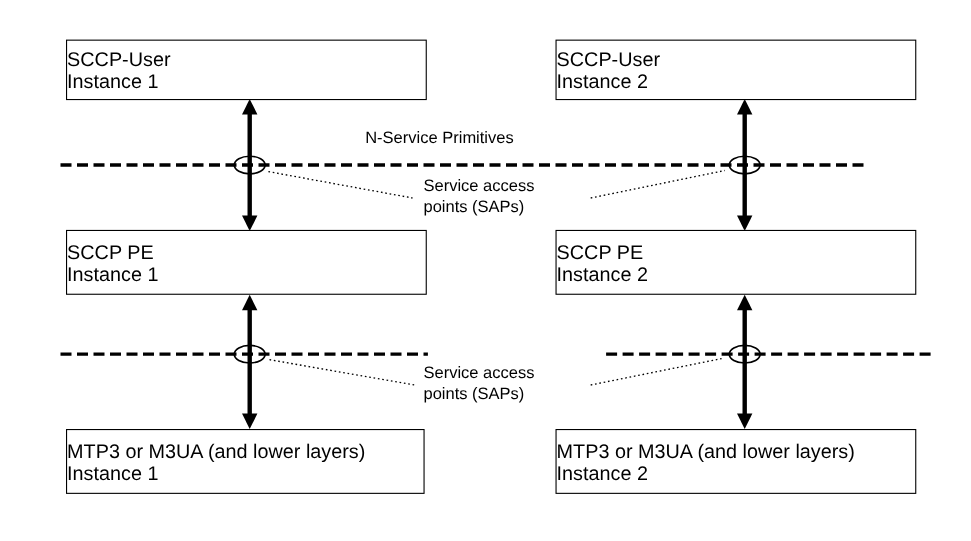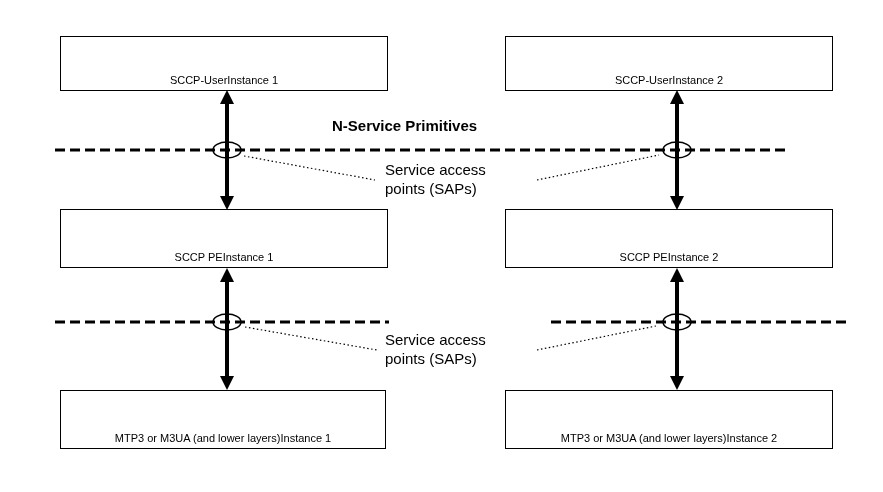--- a/index.html
+++ b/index.html
@@ -19,25 +19,25 @@
   .layer {
     position: absolute;
     left: 0;
     top: 0;
   }
   .box {
     position: absolute;
     border: 1px solid #000000;
     background: #ffffff;
     display: flex;
-    flex-direction: row;
-    align-items: flex-end;
+    flex-direction: column;
+    align-items: flex-start;
     justify-content: center;
     text-align: center;
-    font-size: 11px;
+    font-size: 18px;
     line-height: 20px;
     box-sizing: border-box;
   }
   .ann {
     position: absolute;
     font-size: 15px;
     line-height: 19px;
     white-space: nowrap;
   }
 </style>
@@ -107,21 +107,21 @@
   <div class="box" style="left:60px; top:390px; width:326px; height:59px;">
     <div>MTP3 or M3UA (and lower layers)</div>
     <div>Instance 1</div>
   </div>
 
   <div class="box" style="left:505px; top:390px; width:328px; height:59px;">
     <div>MTP3 or M3UA (and lower layers)</div>
     <div>Instance 2</div>
   </div>
 
-  <div class="ann" style="left:332px; top:116px;font-weight:bold;">N-Service Primitives</div>
+  <div class="ann" style="left:332px; top:116px;">N-Service Primitives</div>
 
   <div class="ann" style="left:385px; top:160px;">
     <div>Service access</div>
     <div>points (SAPs)</div>
   </div>
 
 
   <div class="ann" style="left:385px; top:330px;">
     <div>Service access</div>
     <div>points (SAPs)</div>

